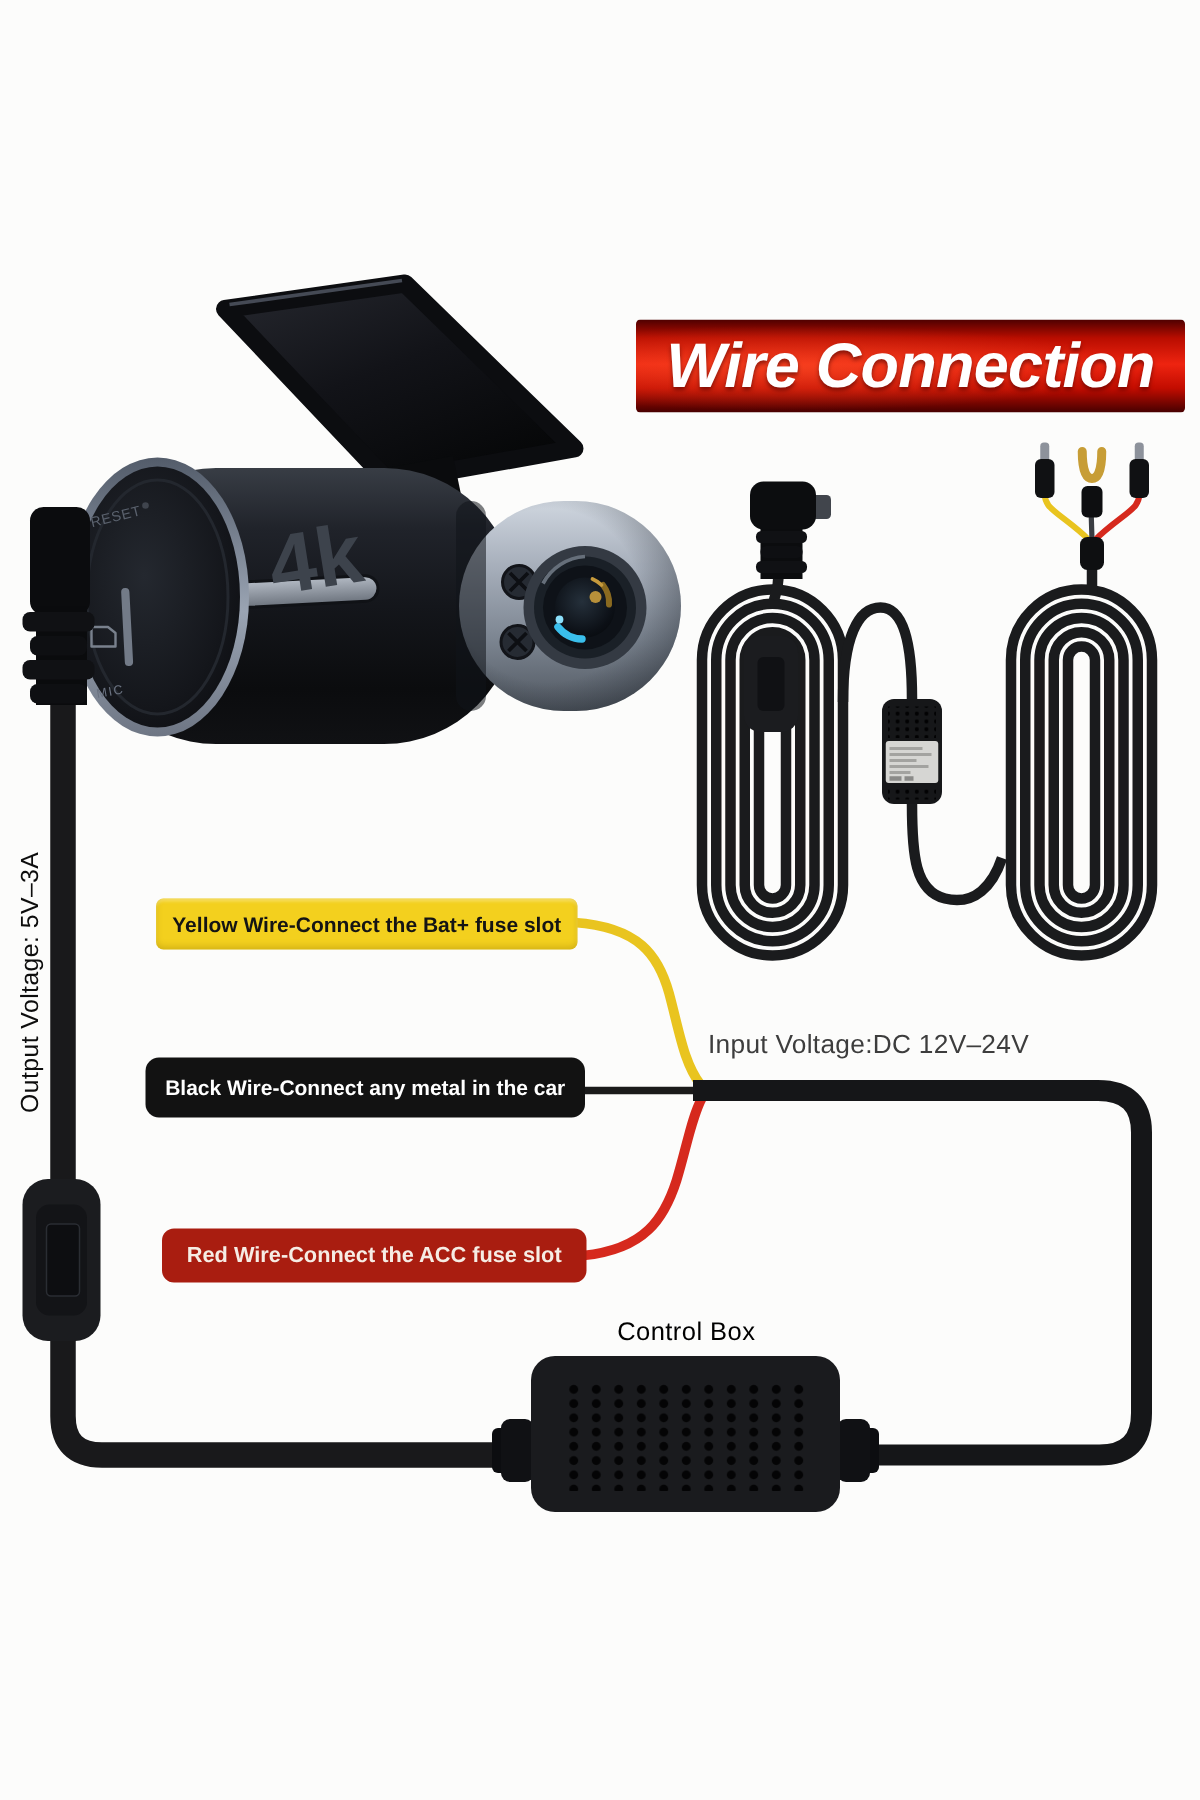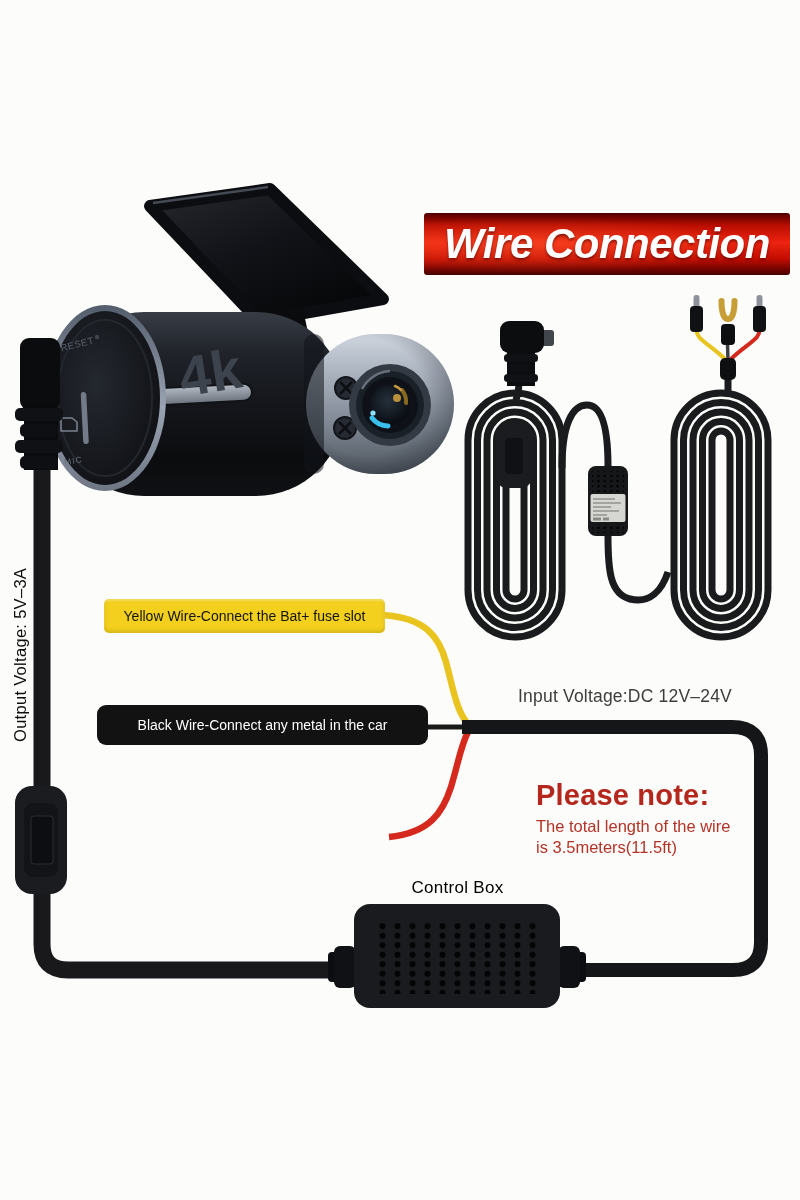--- a/index.html
+++ b/index.html
@@ -15,38 +15,38 @@
       linear-gradient(180deg,#4e0000 0%,#b90d00 20%,#ee2410 48%,#c20c00 74%,#460000 100%);
     border-radius:3px;
     display:flex; align-items:center; justify-content:center;
     color:#ffffff; font-weight:bold; font-size:42px; letter-spacing:-0.5px; white-space:nowrap;
     text-shadow:0 2px 3px rgba(60,0,0,.55);
     font-style:italic;
   }
 
   .wire-label {
     position:absolute; display:flex; align-items:center; justify-content:center;
-    font-weight:normal; white-space:nowrap;
+    font-weight:bold; white-space:nowrap;
   }
   .wl-yellow {
     left:104px; top:599px; width:281px; height:34px;
     background:#f3d01e; border-radius:5px; color:#141414; font-size:14px;
     box-shadow: inset 0 -2px 4px rgba(140,110,0,.30), inset 0 2px 2px rgba(255,240,160,.5);
   }
   .wl-black {
-    left:97px; top:705px; width:331px; height:40px;
+    left:97px; top:705px; width:293px; height:40px;
     background:#121212; border-radius:9px; color:#ffffff; font-size:14px;
   }
   .wl-red {
     left:108px; top:819px; width:283px; height:36px;
     background:#a91d10; border-radius:8px; color:#f6ece4; font-size:14.5px;
   }
 
   .input-voltage {
-    position:absolute; left:472px; top:686px; width:260px; text-align:right;
+    position:absolute; left:472px; top:686px; width:260px; text-align:left;
     font-size:17.5px; color:#3d3d3d; letter-spacing:.2px; white-space:nowrap;
   }
 
   .note { position:absolute; left:536px; top:779px; width:235px; color:#b5271c; }
   .note-title { font-size:29px; font-weight:bold; letter-spacing:.2px; margin-bottom:4px; }
   .note-line { font-size:16.5px; color:#b43327; line-height:21px; white-space:nowrap; }
 
   .cb-label {
     position:absolute; left:355px; top:878px; width:205px; text-align:center;
     font-size:17px; color:#000000; letter-spacing:.3px;
@@ -274,24 +274,20 @@
   <div class="title-banner">
     <span>Wire Connection</span>
   </div>
 
   <div class="v-label">Output Voltage: 5V–3A</div>
 
   <div class="wire-label wl-yellow">Yellow Wire-Connect the Bat+ fuse slot</div>
 
   <div class="wire-label wl-black">Black Wire-Connect any metal in the car</div>
 
+  <div class="wire-label wl-red">Red Wire-Connect the ACC fuse slot</div>
 
   <div class="input-voltage">Input Voltage:DC 12V–24V</div>
 
-  <div class="note">
-    <div class="note-title">Please note:</div>
-    <div class="note-line">The total length of the wire</div>
-    <div class="note-line">is 3.5meters(11.5ft)</div>
-  </div>
 
   <div class="cb-label">Control Box</div>
 
 </div>
 
 </body></html>

